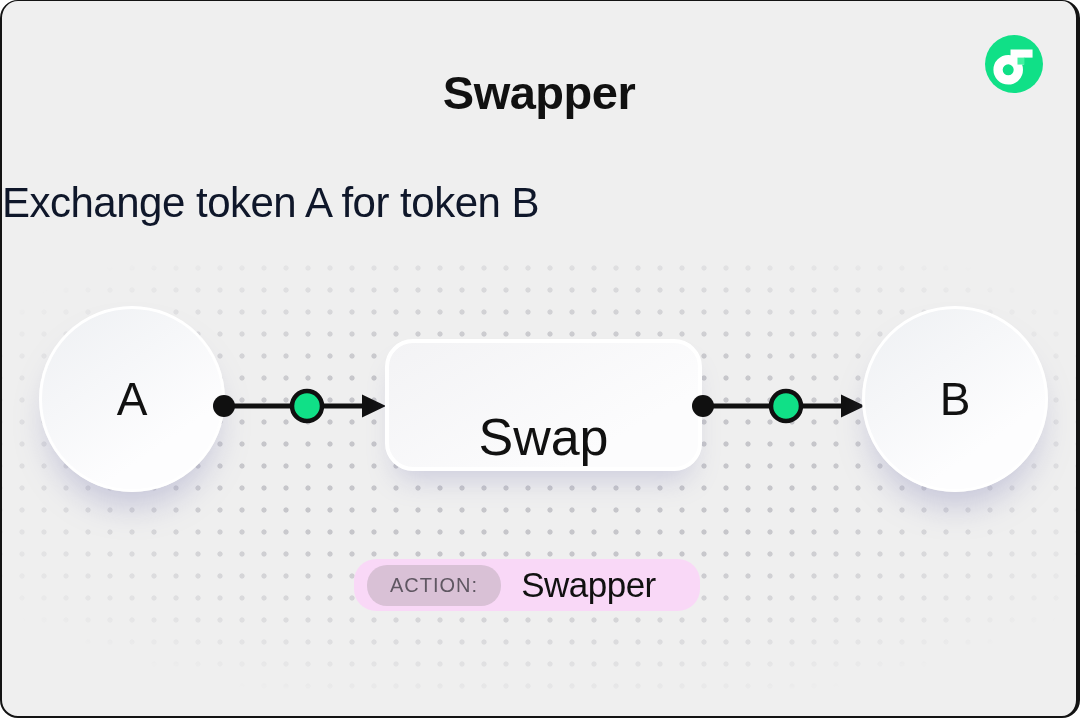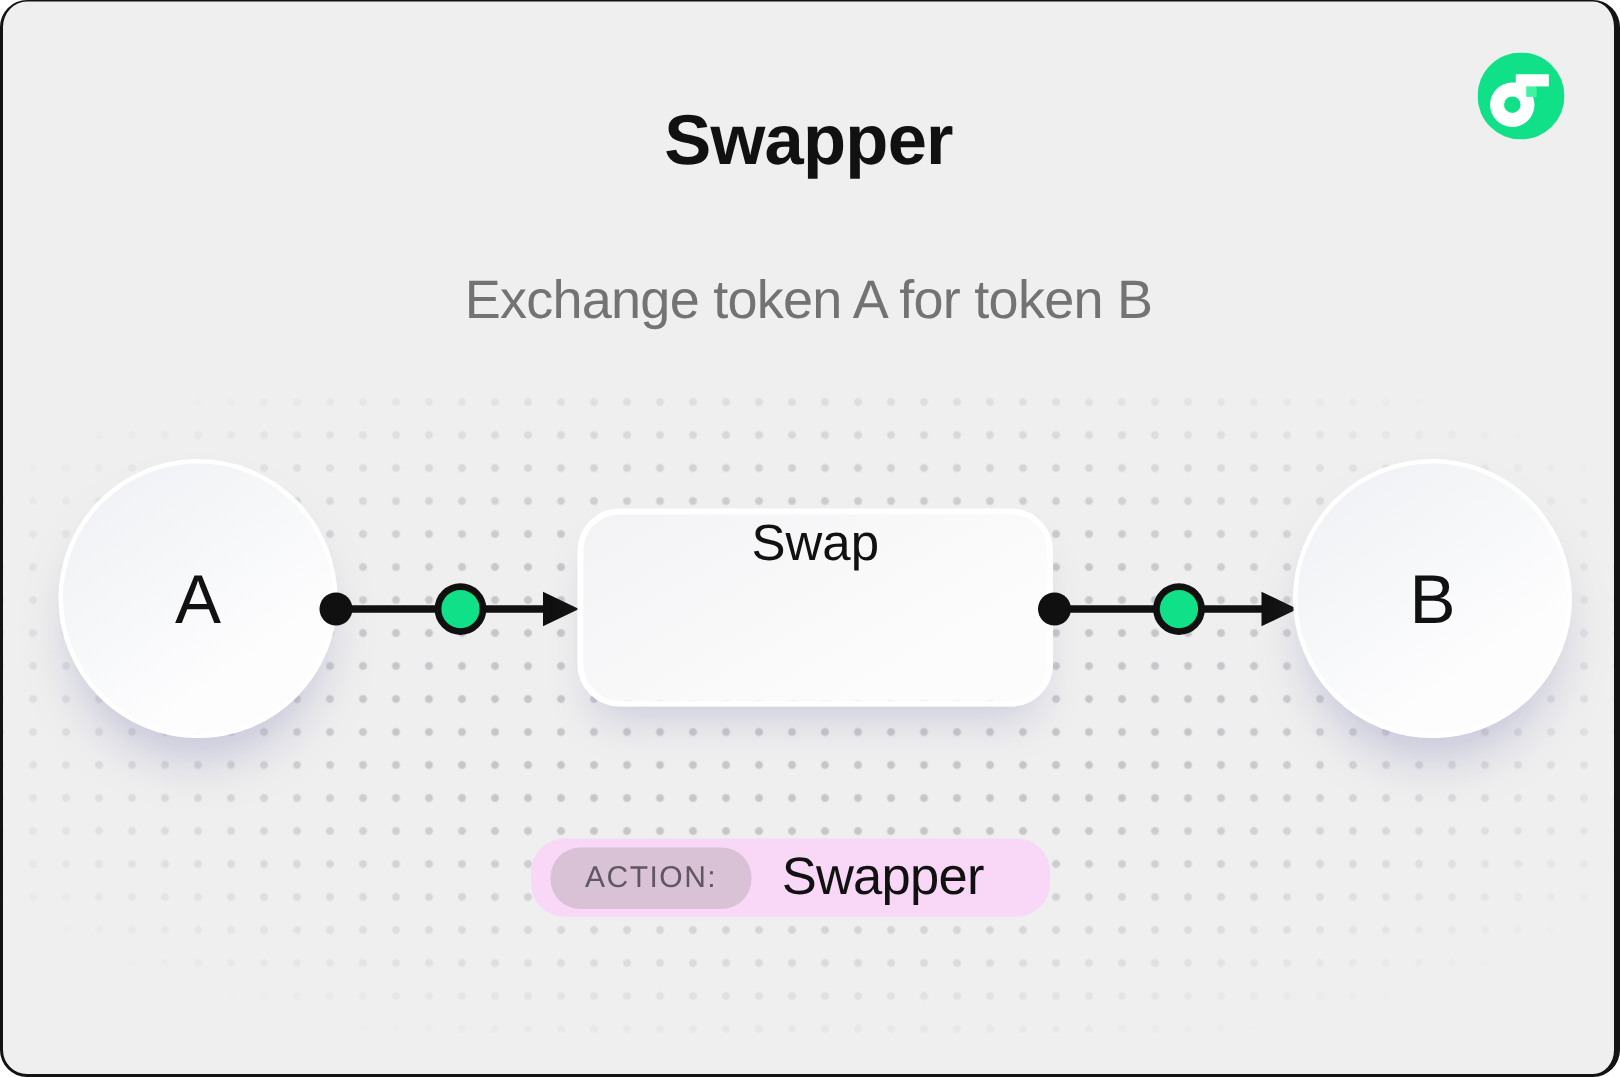--- a/index.html
+++ b/index.html
@@ -22,40 +22,40 @@
     background-size:22px 22px;background-position:9px 8px;
     -webkit-mask-image:radial-gradient(ellipse 62% 58% at 50% 48%, #000 42%, transparent 100%);
     mask-image:radial-gradient(ellipse 62% 58% at 50% 48%, #000 42%, transparent 100%);
   }
   .logo{position:absolute;left:983px;top:34px;width:58px;height:58px;}
   .title{
     position:absolute;left:0;top:64px;width:100%;text-align:center;
     font-size:47px;font-weight:700;letter-spacing:-0.5px;color:var(--ink);
   }
   .subtitle{
-    position:absolute;left:0;top:178px;width:100%;text-align:center;
-    font-size:36px;font-weight:400;letter-spacing:-0.5px;color:#737373;
+    position:absolute;left:0;top:178px;width:100%;text-align:left;
+    font-size:42px;font-weight:400;letter-spacing:-0.5px;color:#0f172a;
   }
   .node{
     position:absolute;width:186px;height:186px;border-radius:50%;
     background:linear-gradient(145deg,#eef0f3 0%,#fdfdfe 72%);
     border:3px solid #ffffff;
     box-shadow:0 22px 32px -8px var(--shadow);
     display:flex;align-items:center;justify-content:center;
     font-size:46px;color:var(--ink);
   }
   .node-a{left:37px;top:305px;}
   .node-b{left:860px;top:305px;}
   .swap-box{
     position:absolute;left:383px;top:338px;width:317px;height:132px;
     background:linear-gradient(150deg,#f3f3f5 0%,#fcfcfd 75%);
     border:4px solid #ffffff;border-radius:28px;
     box-shadow:0 18px 28px -10px rgba(122,122,178,0.30);
-    display:flex;align-items:flex-start;justify-content:center;
-    font-size:34px;color:var(--ink);
+    display:flex;align-items:flex-end;justify-content:center;
+    font-size:52px;color:var(--ink);
   }
   .conn{position:absolute;width:180px;height:48px;}
   .conn-left{left:210px;top:381px;}
   .conn-right{left:689px;top:381px;}
   .action-badge{
     position:absolute;left:352px;top:558px;width:346px;height:52px;
     background:var(--pink);border-radius:22px;
     display:flex;align-items:center;gap:20px;padding:0 26px 0 13px;
   }
   .action-label{

